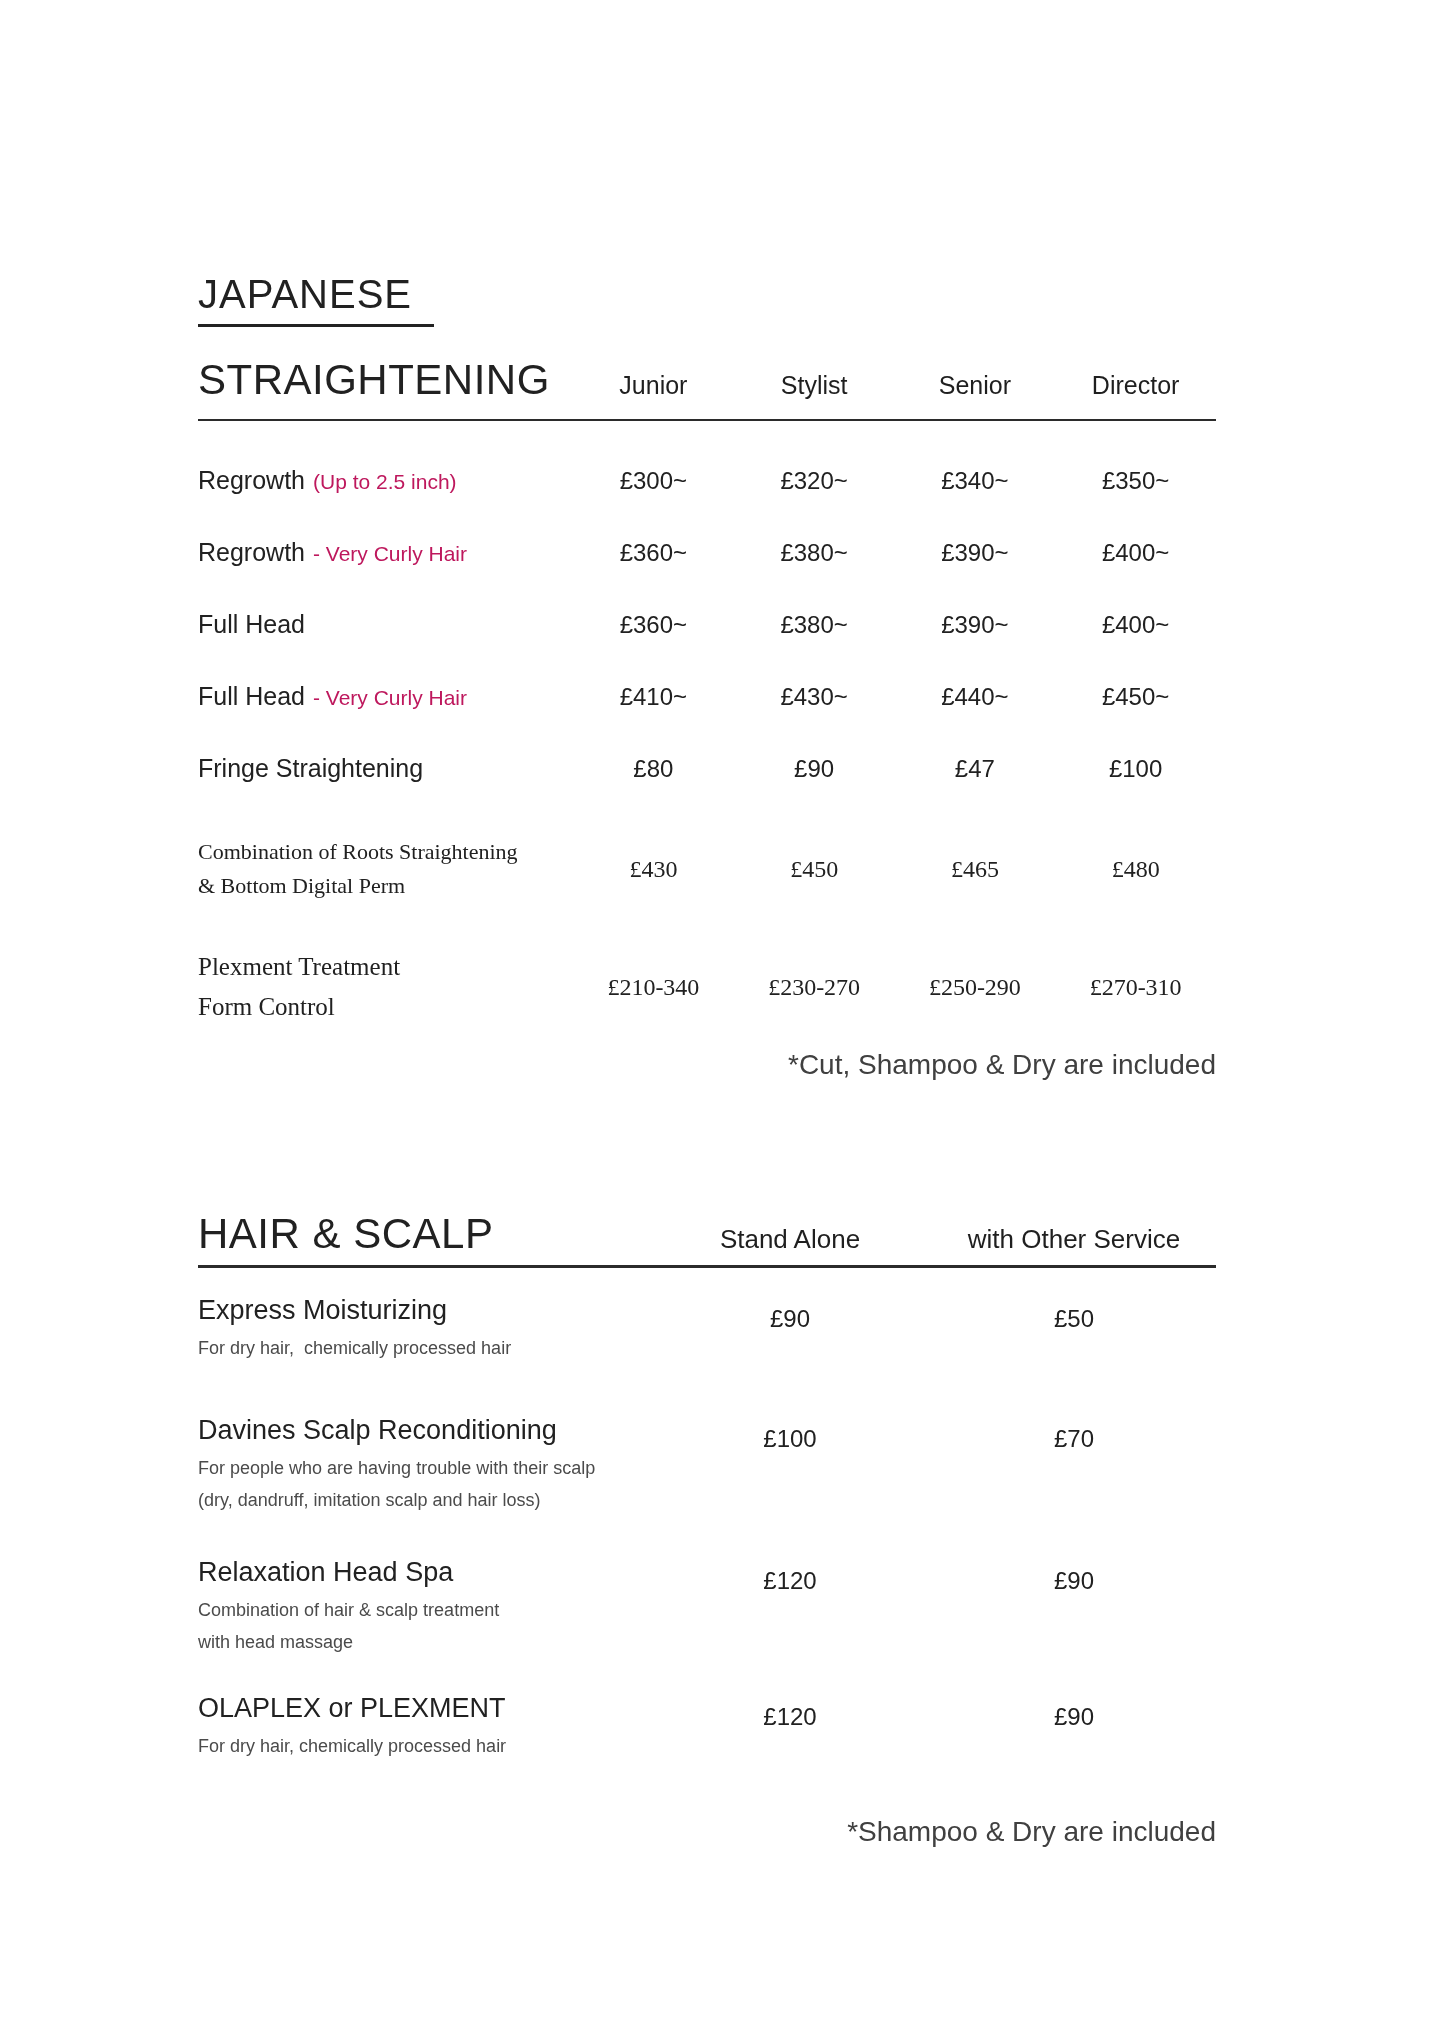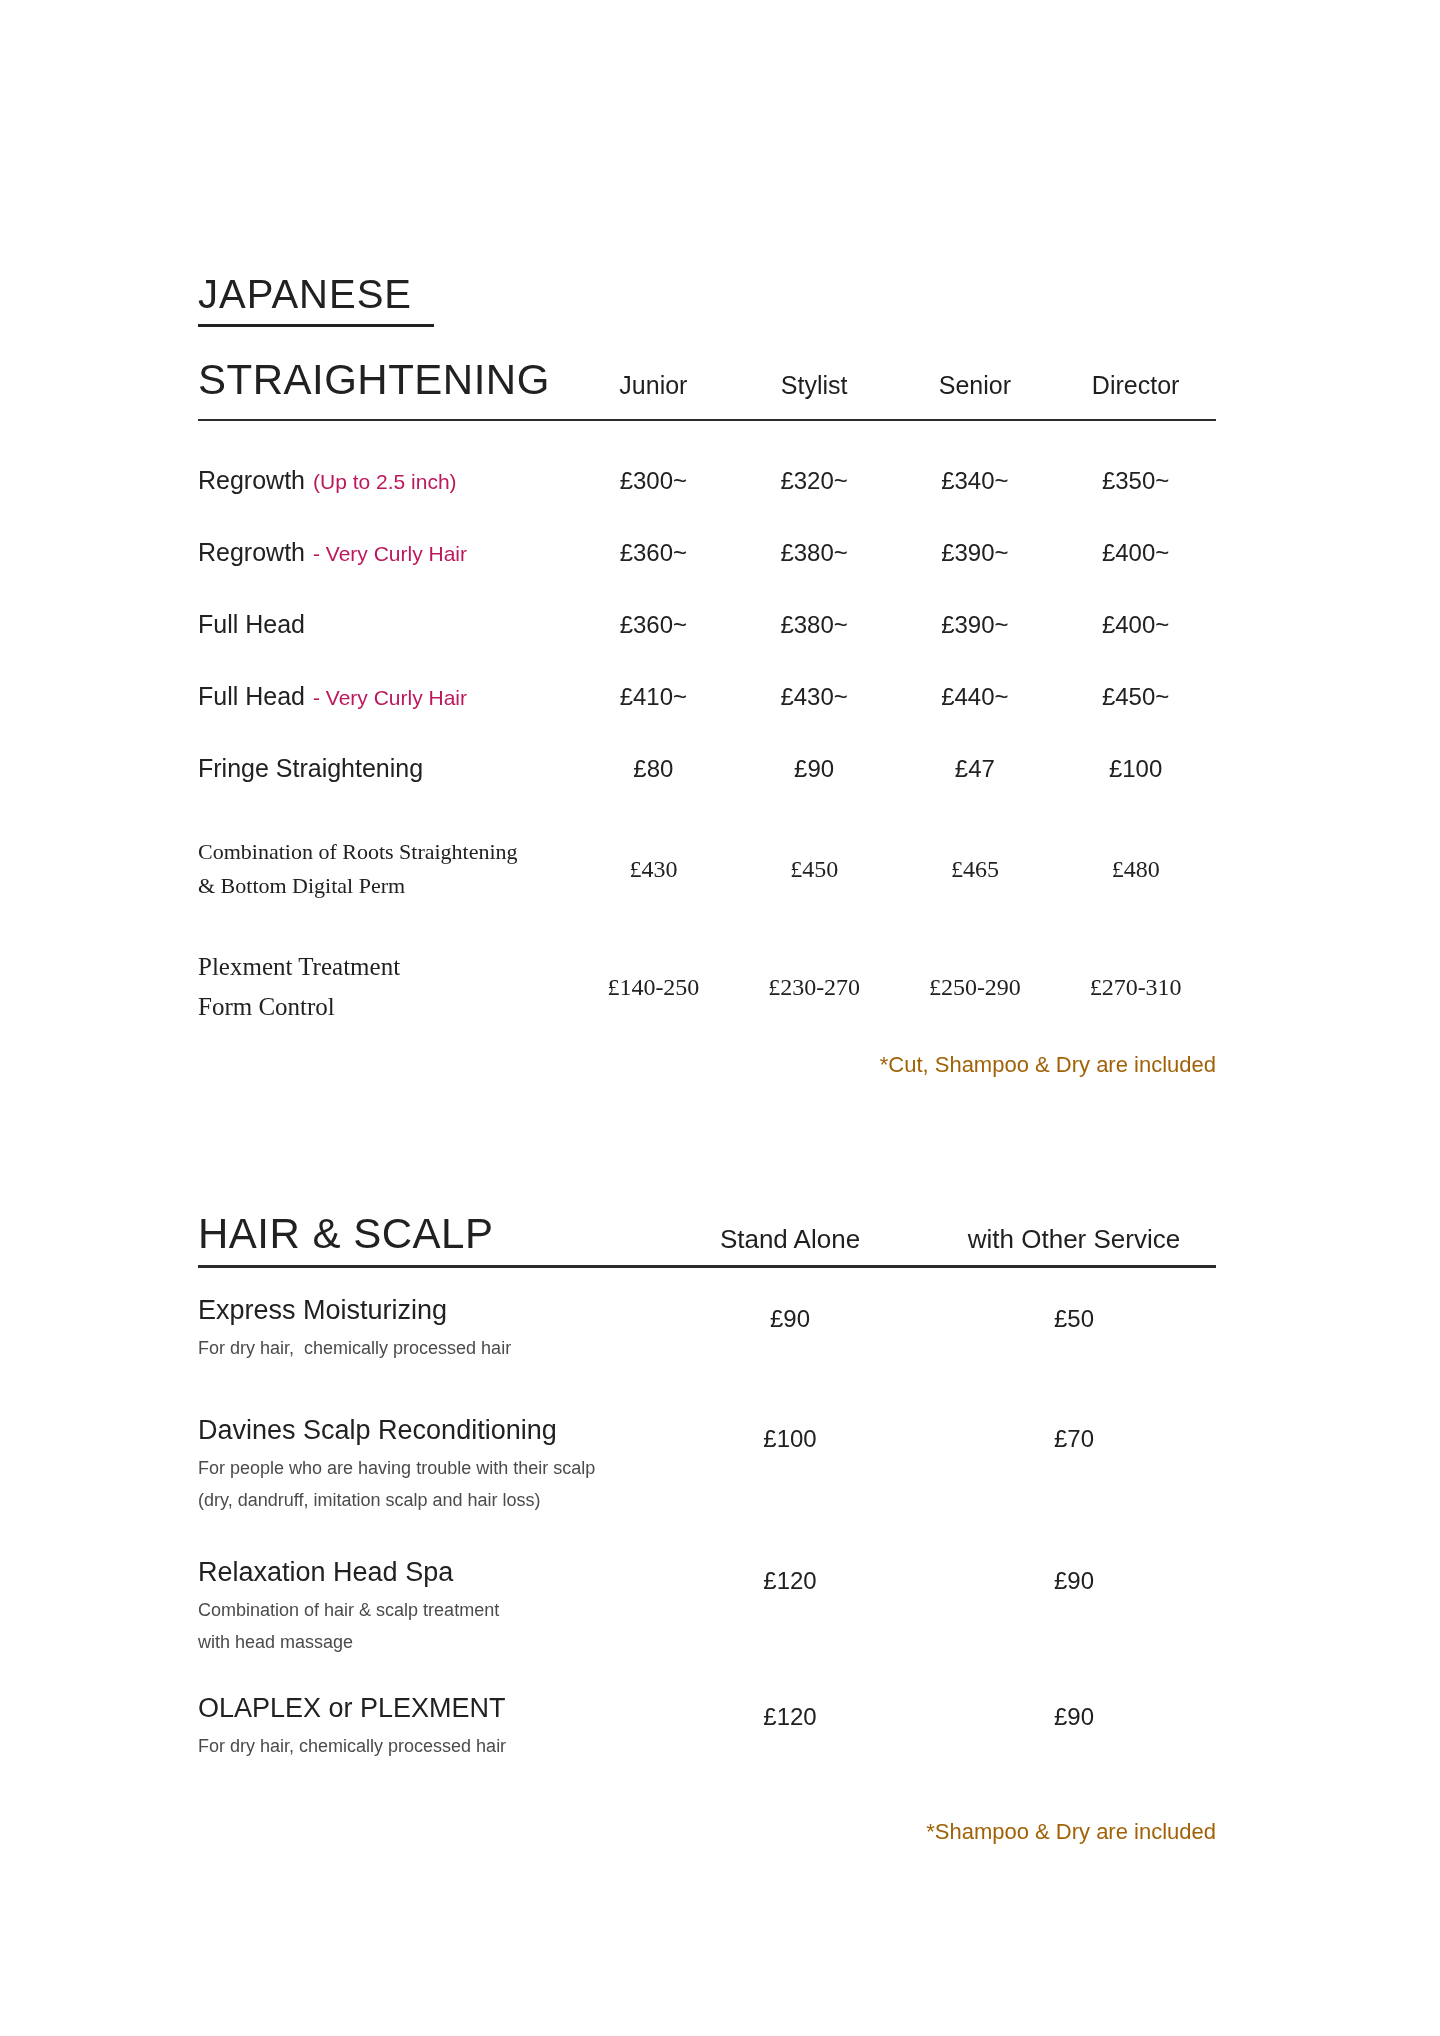--- a/index.html
+++ b/index.html
@@ -81,23 +81,23 @@
   .h-row.r2 { margin-top: 40px; }
   .h-row.r3 { margin-top: 34px; }
 
   .h-name { font-size: 27px; line-height: 32px; font-weight: 400; margin-bottom: 6px; white-space: nowrap; }
   .h-desc { font-size: 18px; line-height: 32px; color: #4b4b4b; white-space: pre-wrap; }
   .h-price { text-align: center; font-size: 24px; line-height: 30px; padding-top: 10px; white-space: nowrap; }
 
   
   .footnote {
     text-align: right;
-    font-size: 22px;
+    font-size: 28px;
     line-height: 28px;
-    color: #a16207;
+    color: #404040;
     margin-top: 24px;
   }
   .footnote.second { margin-top: 56px; }
 </style>
 </head>
 <body>
 
 <div class="page">
   <div class="content">
 
@@ -172,21 +172,21 @@
       <div class="price">£450</div>
       <div class="price">£465</div>
       <div class="price">£480</div>
     </div>
 
     <div class="s-grid s-row multi form">
       <div>
         <div class="svc-two">Plexment Treatment</div>
         <div class="svc-two">Form Control</div>
       </div>
-      <div class="price">£140-250</div>
+      <div class="price">£210-340</div>
       <div class="price">£230-270</div>
       <div class="price">£250-290</div>
       <div class="price">£270-310</div>
     </div>
 
     <div class="footnote">*Cut, Shampoo &amp; Dry are included</div>
 
     <div class="h-grid header-row hair">
       <div class="section-title">HAIR &amp; SCALP</div>
       <div class="col-head">Stand Alone</div>

